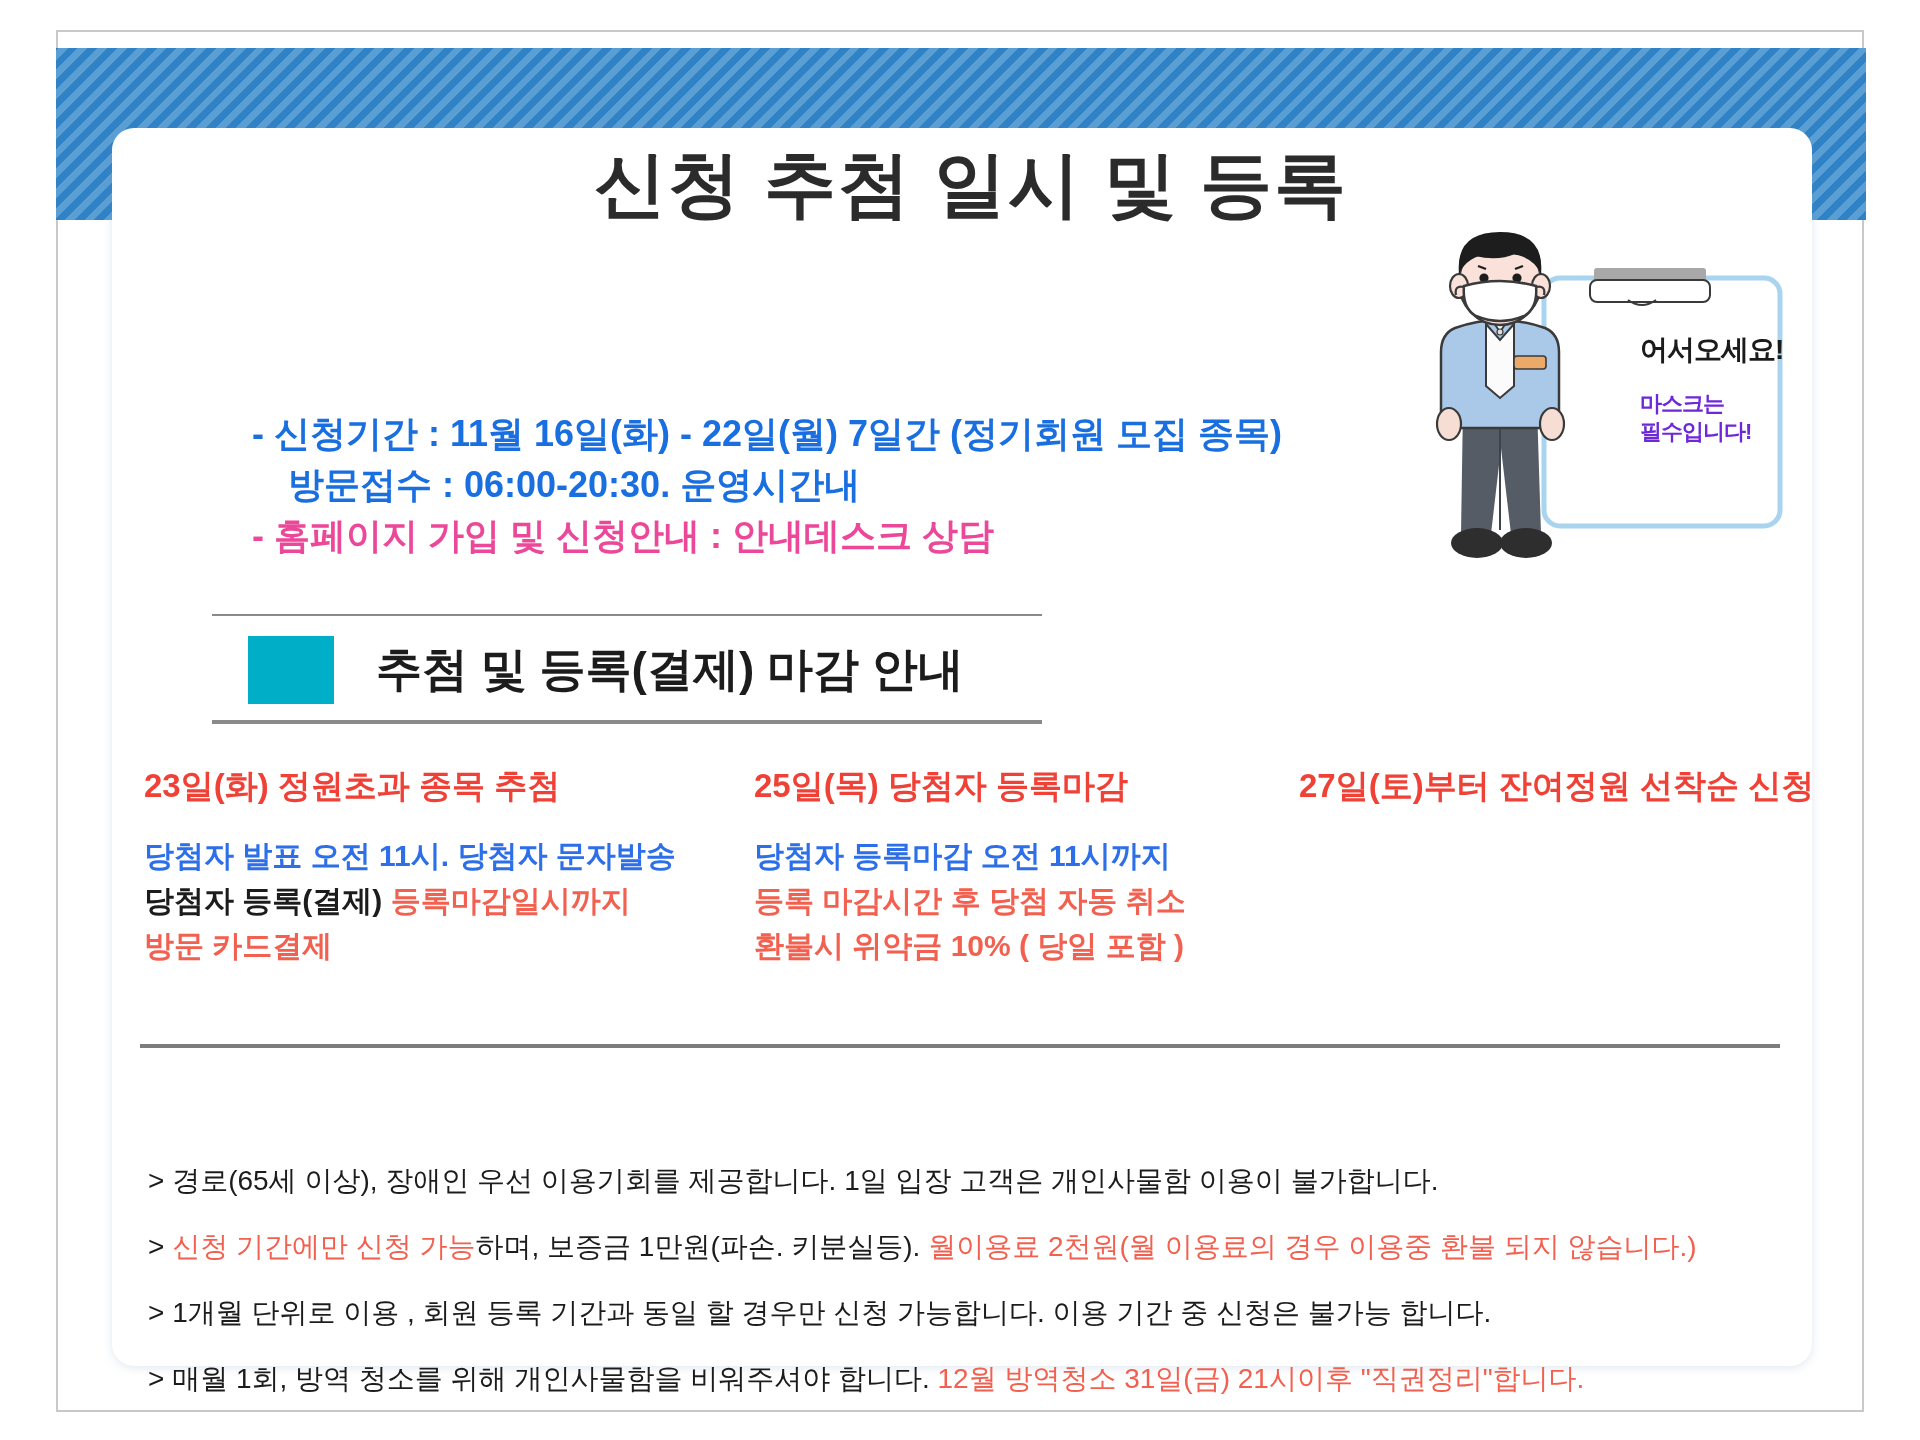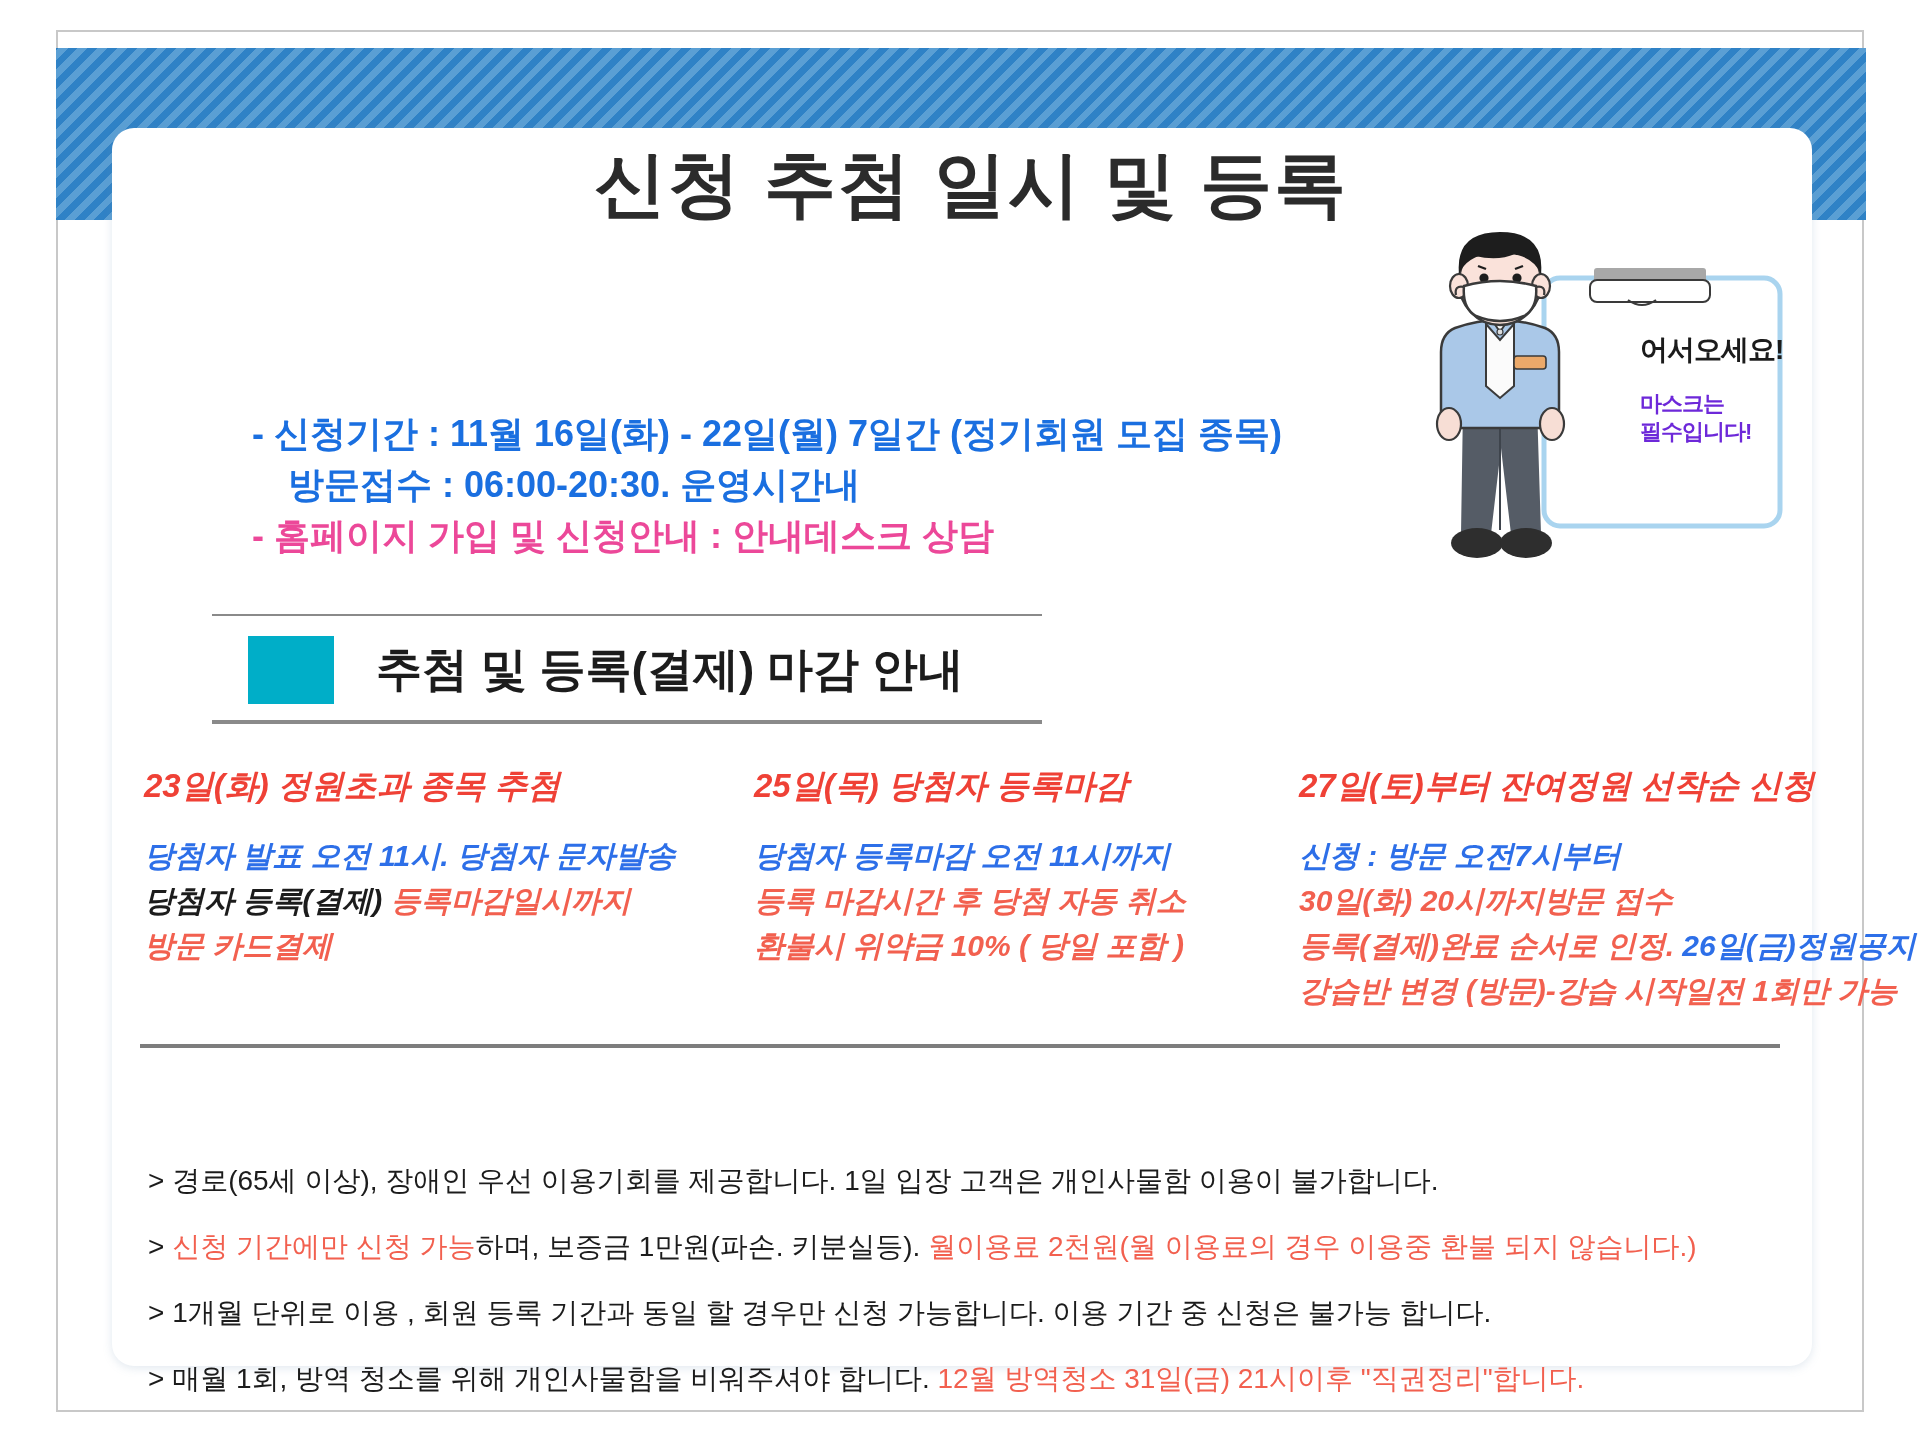--- a/index.html
+++ b/index.html
@@ -98,21 +98,21 @@
     width:830px;height:0;
     border-top:4px solid #8a8a8a;
   }
   
   .cols{
     position:absolute;
     left:32px;top:636px;
     width:1660px;
     display:flex;
   }
-  .col{flex:0 0 auto;font-style:italic;}
+  .col{flex:0 0 auto;}
   .col-1{width:610px;}
   .col-2{width:545px;}
   .col-3{width:505px;}
   .col-head{
     font-size:33px;font-weight:bold;color:#ef4136;
     margin-bottom:24px;white-space:nowrap;
   }
   .col-line{
     font-size:30px;font-weight:bold;line-height:1.50;
     white-space:nowrap;
@@ -206,26 +206,20 @@
     <div class="col col-2">
       <div class="col-head">25일(목)  당첨자 등록마감</div>
       <div class="col-lines">
           <div class="col-line"><span class="c-blue">당첨자 등록마감 오전 11시까지</span></div>
           <div class="col-line"><span class="c-red">등록 마감시간 후 당첨 자동 취소</span></div>
           <div class="col-line"><span class="c-red">환불시 위약금 10% ( 당일 포함 )</span></div>
         </div>
     </div>
     <div class="col col-3">
       <div class="col-head">27일(토)부터  잔여정원 선착순 신청</div>
-      <div class="col-lines">
-          <div class="col-line"><span class="c-blue">신청 : 방문 오전7시부터</span></div>
-          <div class="col-line"><span class="c-red">30일(화) 20시까지방문 접수</span></div>
-          <div class="col-line"><span class="c-red">등록(결제)완료 순서로 인정. </span><span class="c-blue">26일(금)정원공지</span></div>
-          <div class="col-line"><span class="c-red">강습반 변경 (방문)-강습 시작일전 1회만 가능</span></div>
-        </div>
     </div>
   </div>
 
   <div class="divider-full"></div>
 
 
   <div class="bullets">
       <div class="bullet"><span class="c-black">&gt; 경로(65세 이상), 장애인 우선 이용기회를 제공합니다. 1일 입장 고객은 개인사물함 이용이 불가합니다.</span></div>
       <div class="bullet"><span class="c-black">&gt; </span><span class="c-red">신청 기간에만 신청 가능</span><span class="c-black">하며, 보증금 1만원(파손. 키분실등). </span><span class="c-red">월이용료 2천원(월 이용료의 경우 이용중 환불 되지 않습니다.)</span></div>
       <div class="bullet"><span class="c-black">&gt; 1개월 단위로 이용 , 회원 등록 기간과 동일 할 경우만 신청 가능합니다.  이용 기간 중 신청은 불가능 합니다.</span></div>

